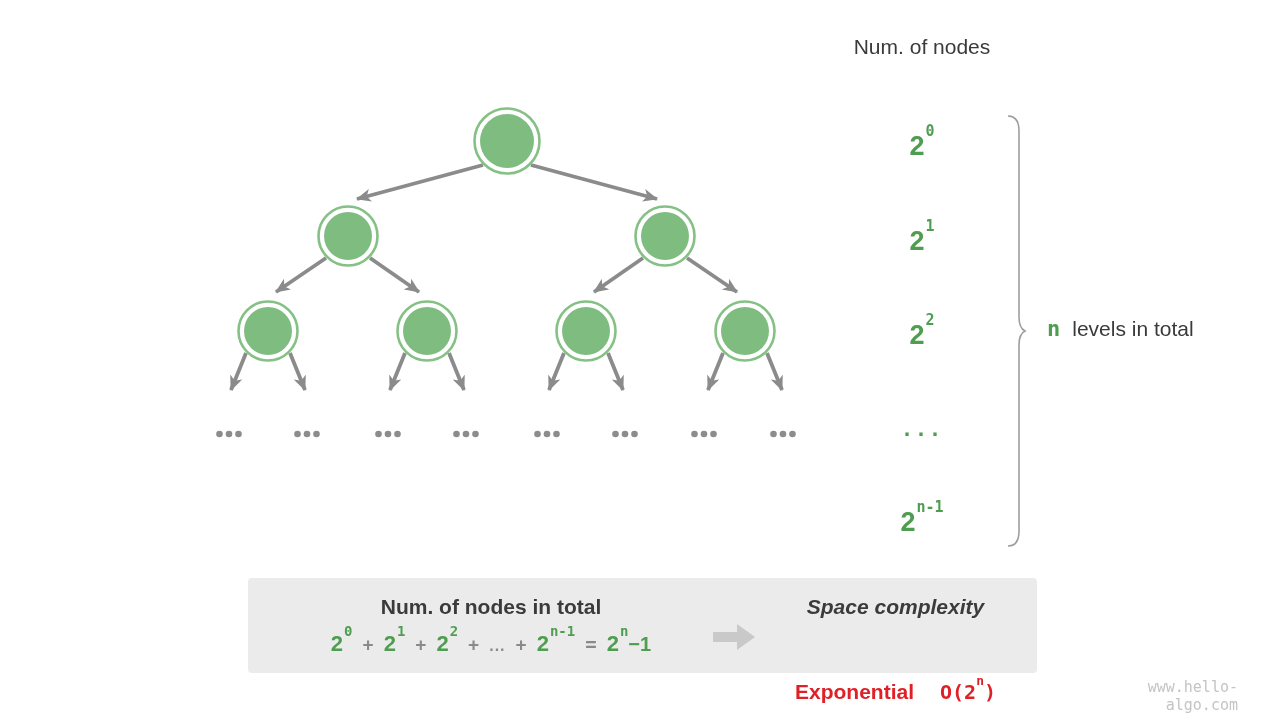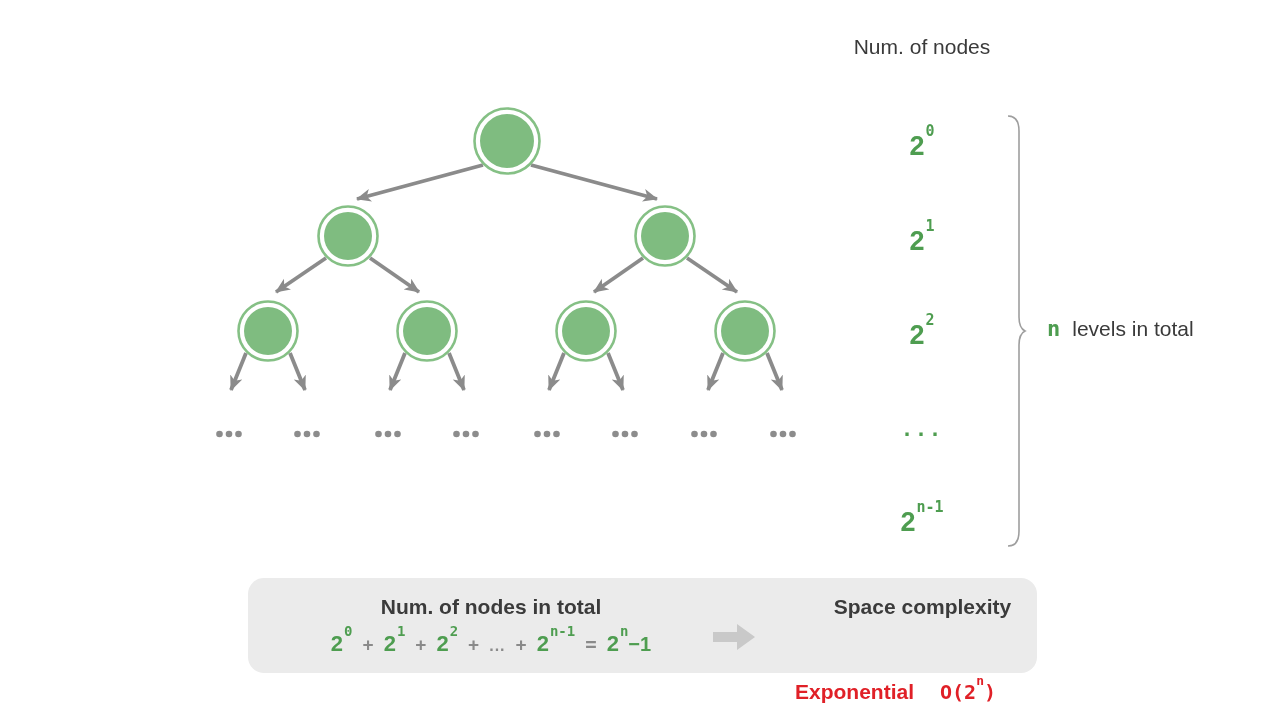--- a/index.html
+++ b/index.html
@@ -17,24 +17,24 @@
   .lvl-0{top:125px;} .lvl-1{top:220px;} .lvl-2{top:314px;} .lvl-n{top:501px;}
   .lvl-dots{top:419px;font-family:"DejaVu Sans Mono",monospace;font-size:20px;line-height:20px;
             height:20px;letter-spacing:2px;}
   
   .brace{position:absolute;left:1000px;top:108px;}
   
   .nlevels{position:absolute;left:1047px;top:316px;display:flex;align-items:baseline;gap:12px;
            font-size:21px;color:#3a3a3a;font-weight:500;}
   .nlevels .nvar{font-family:"DejaVu Sans Mono",monospace;font-weight:bold;font-size:22px;color:#4e9d50;}
   
-  .box{position:absolute;left:248px;top:578px;width:789px;height:95px;background:#ebebeb;border-radius:16px;}
+  .box{position:absolute;left:248px;top:578px;width:789px;height:95px;background:#ebebeb;border-radius:4px;}
   .box-title{position:absolute;top:17px;font-size:21px;font-weight:bold;color:#3b3b3b;text-align:center;}
   .box-title.left{left:0;width:486px;}
-  .box-title.right{left:552px;width:245px;}
+  .box-title.right{left:525px;width:245px;font-style:italic;}
   .formula{position:absolute;top:52px;left:0;width:486px;display:flex;justify-content:center;
            align-items:baseline;gap:10px;}
   .formula .term{font-size:22px;font-weight:bold;color:#4e9d50;white-space:nowrap;}
   .formula .term sup{font-family:"DejaVu Sans Mono",monospace;font-size:14px;position:relative;
                      top:-7px;margin-left:1px;}
   .formula .op{font-size:19px;font-weight:bold;color:#8a8a8a;}
   .formula .dots{font-size:16px;letter-spacing:1px;}
   .formula .eq{font-family:"DejaVu Sans Mono",monospace;}
   .formula .tail{font-size:20px;}
   .blockarrow{position:absolute;left:465px;top:44px;}
@@ -153,14 +153,15 @@
     </svg>
 
     <div class="box-title right">Space complexity</div>
 
     <div class="redline">
       <span class="word">Exponential</span>
       <span class="bigo"><span>O(2</span><sup>n</sup><span>)</span></span>
     </div>
   </div>
 
+  <div class="watermark">www.hello-algo.com</div>
 
 </div>
 
 </body></html>

